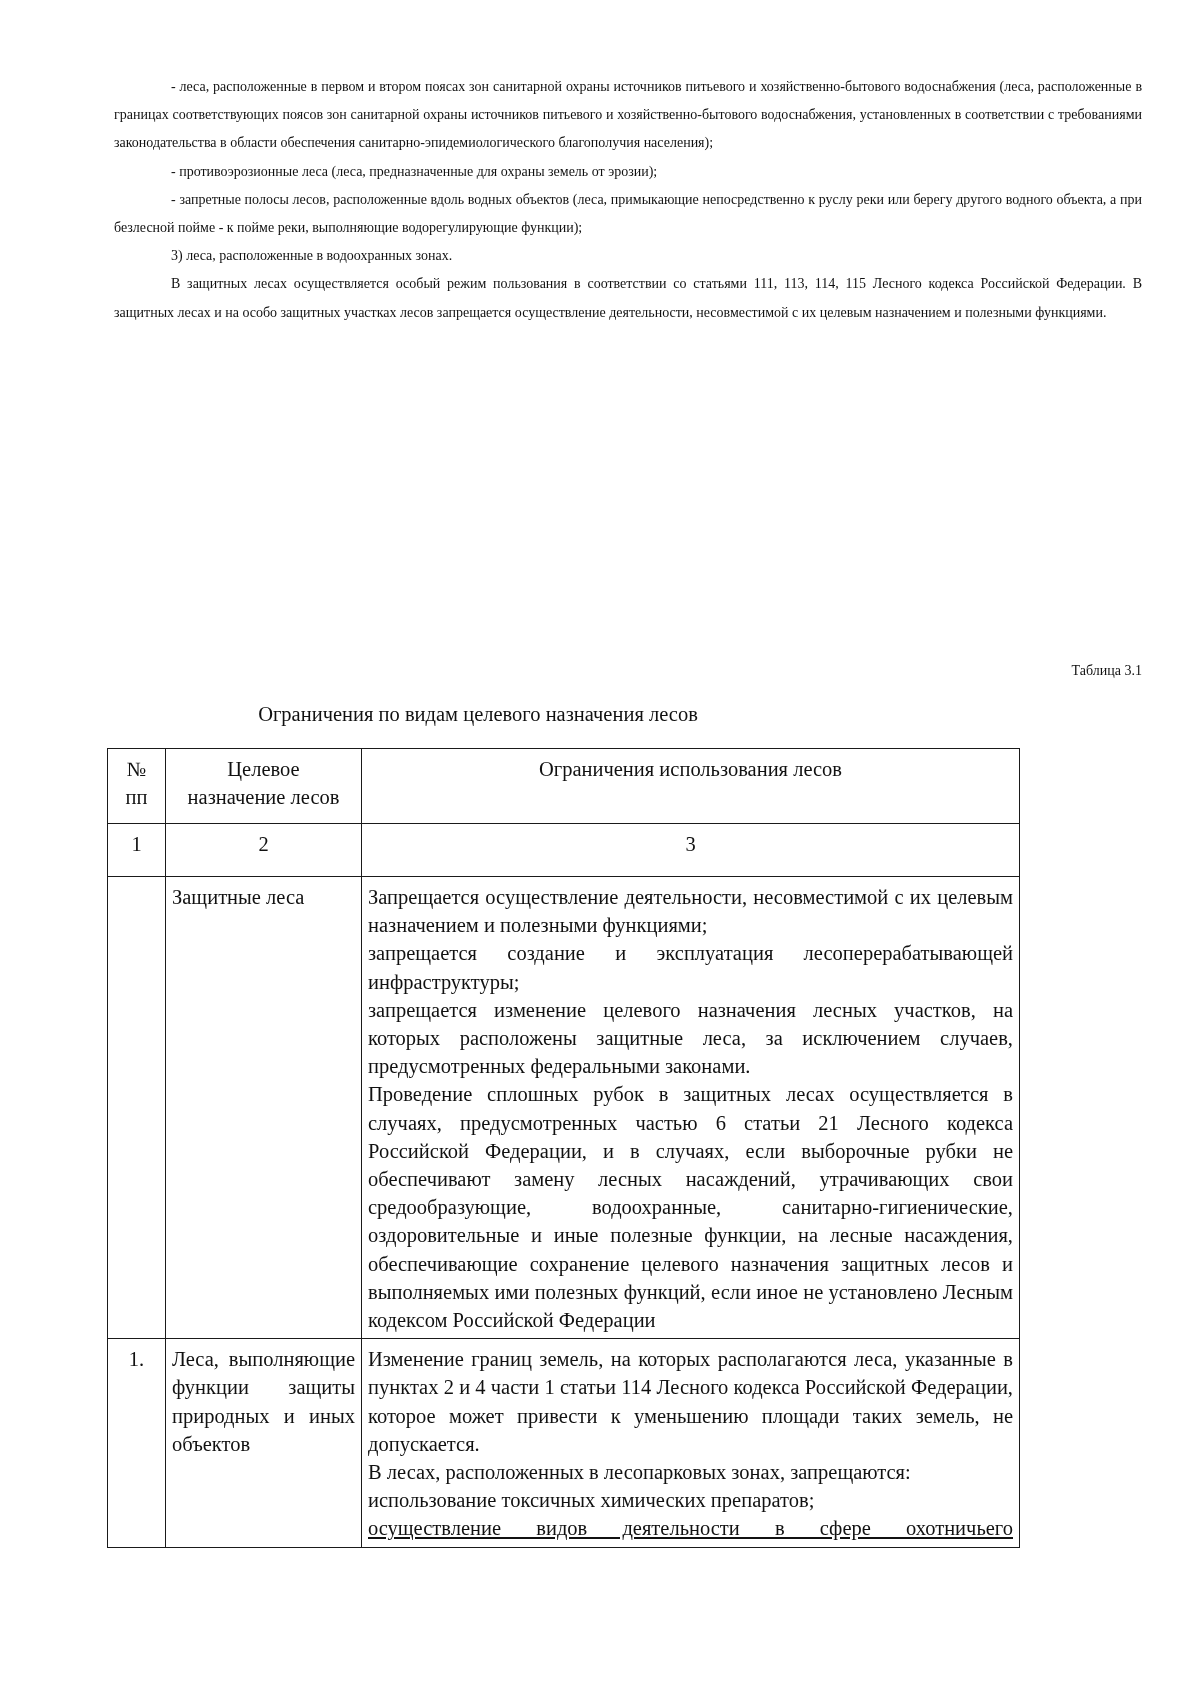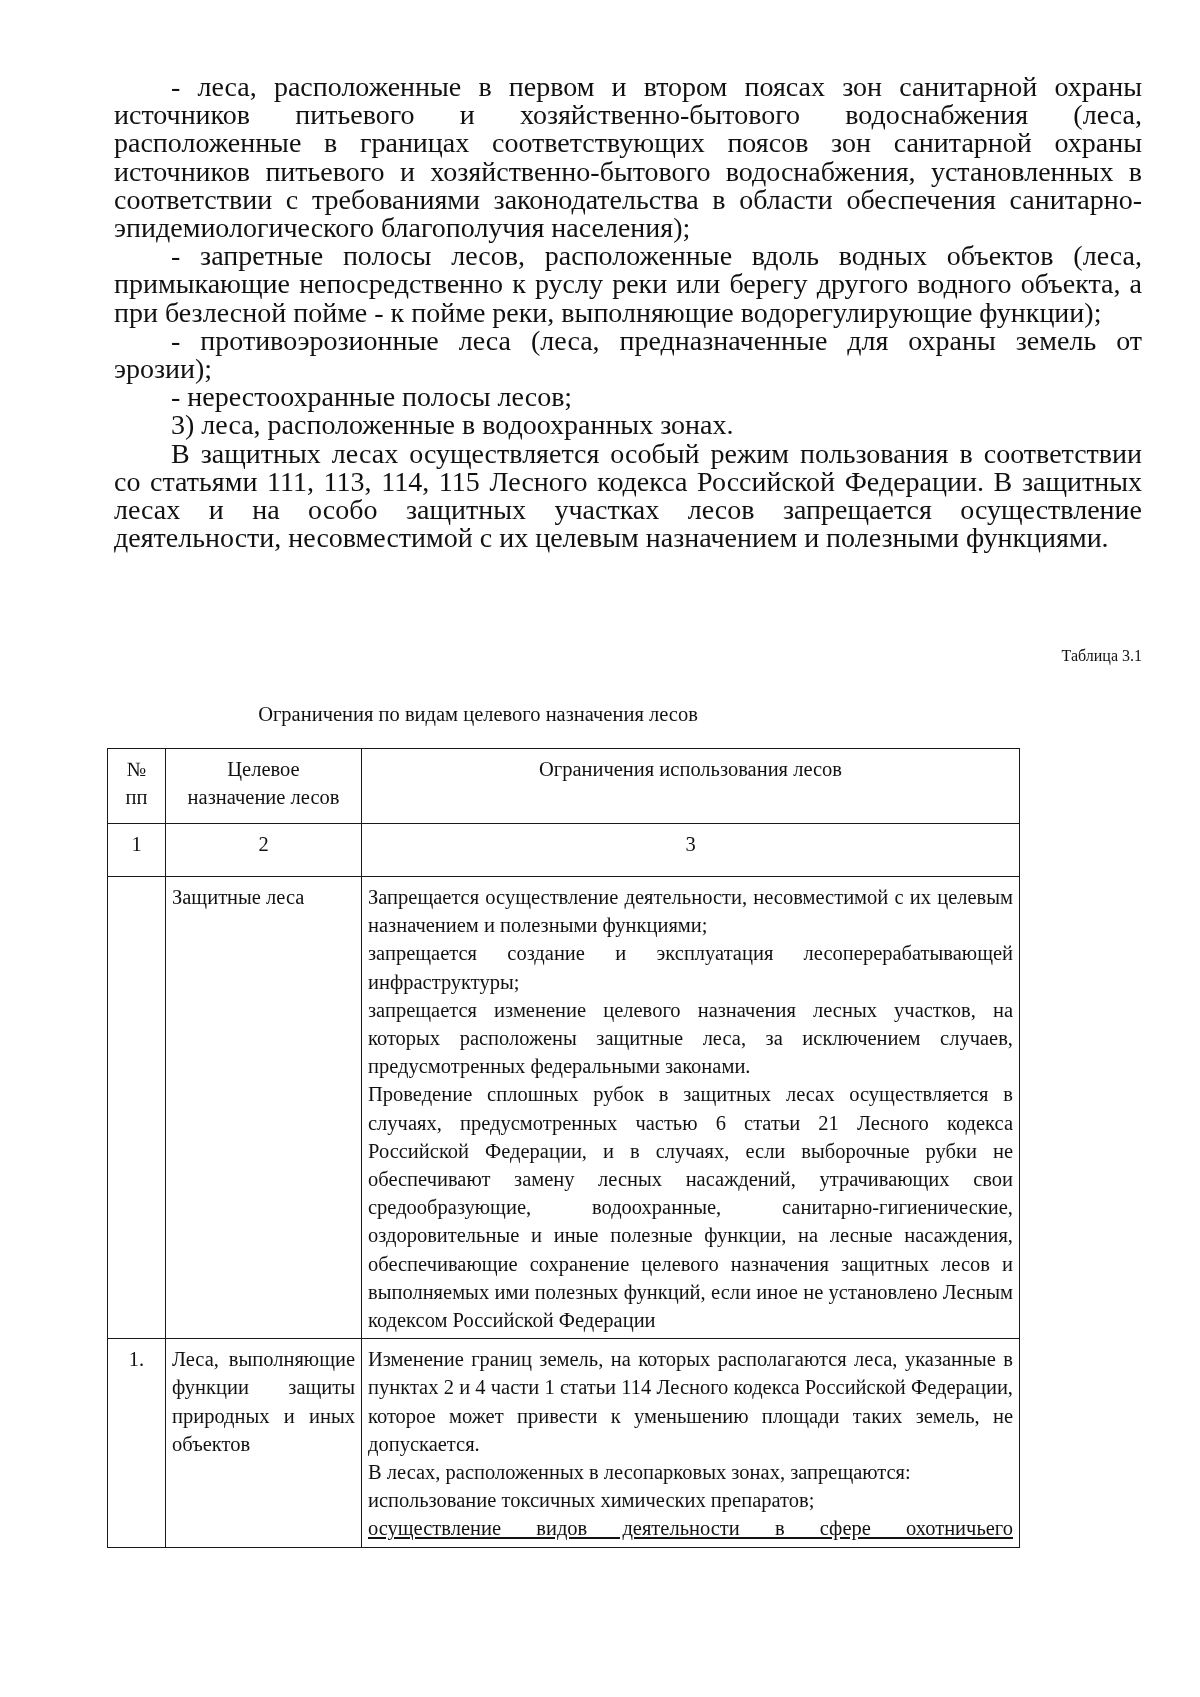--- a/index.html
+++ b/index.html
@@ -3,26 +3,26 @@
 <meta charset="utf-8">
 <style>
   html, body { margin: 0; padding: 0; background: #ffffff; }
   body {
     width: 1200px; height: 1697px; position: relative; overflow: hidden;
     font-family: "Liberation Serif", "DejaVu Serif", serif;
     color: #111111;
   }
   .page { position: absolute; left: 114px; top: 73px; width: 1028px; }
   .p {
-    font-size: 28px; line-height: 28.2px; margin: 0;
+    font-size: 14px; line-height: 28.2px; margin: 0;
     text-align: justify; text-indent: 57px;
   }
   .tabref {
-    position: absolute; top: 642px; right: 58px;
-    font-size: 16px; line-height: 28px;
+    position: absolute; top: 657px; right: 58px;
+    font-size: 14px; line-height: 28px;
   }
   .tabtitle {
     position: absolute; top: 700px; left: 0; width: 956px; text-align: center;
     font-size: 20.5px; line-height: 28px;
   }
   table.t {
     position: absolute; left: 107px; top: 748px; width: 912px;
     border-collapse: collapse; table-layout: fixed;
     font-size: 20.5px; line-height: 28.2px;
   }
@@ -38,23 +38,22 @@
   .justlast { text-align: justify; text-align-last: justify; text-decoration: underline; }
   .hdr td { height: 64px; }
   .nums td { height: 42px; vertical-align: middle; padding-top: 4px; }
   .line { display: block; }
 </style>
 </head>
 <body>
 
 <div class="page">
   <p class="p">- леса, расположенные в первом и втором поясах зон санитарной охраны источников питьевого и хозяйственно-бытового водоснабжения (леса, расположенные в границах соответствующих поясов зон санитарной охраны источников питьевого и хозяйственно-бытового водоснабжения, установленных в соответствии с требованиями законодательства в области обеспечения санитарно-эпидемиологического благополучия населения);</p>
+  <p class="p">- противоэрозионные леса (леса, предназначенные для охраны земель от эрозии);</p>
   <p class="p">- запретные полосы лесов, расположенные вдоль водных объектов (леса, примыкающие непосредственно к руслу реки или берегу другого водного объекта, а при безлесной пойме - к пойме реки, выполняющие водорегулирующие функции);</p>
-  <p class="p">- противоэрозионные леса (леса, предназначенные для охраны земель от эрозии);</p>
-  <p class="p">- нерестоохранные полосы лесов;</p>
   <p class="p">3) леса, расположенные в водоохранных зонах.</p>
   <p class="p">В защитных лесах осуществляется особый режим пользования в соответствии со статьями 111, 113, 114, 115 Лесного кодекса Российской Федерации. В защитных лесах и на особо защитных участках лесов запрещается осуществление деятельности, несовместимой с их целевым назначением и полезными функциями.</p>
 </div>
 
 <div class="tabref">Таблица 3.1</div>
 <div class="tabtitle">Ограничения по видам целевого назначения лесов</div>
 
 <table class="t">
   <colgroup>
       <col class="c1">

